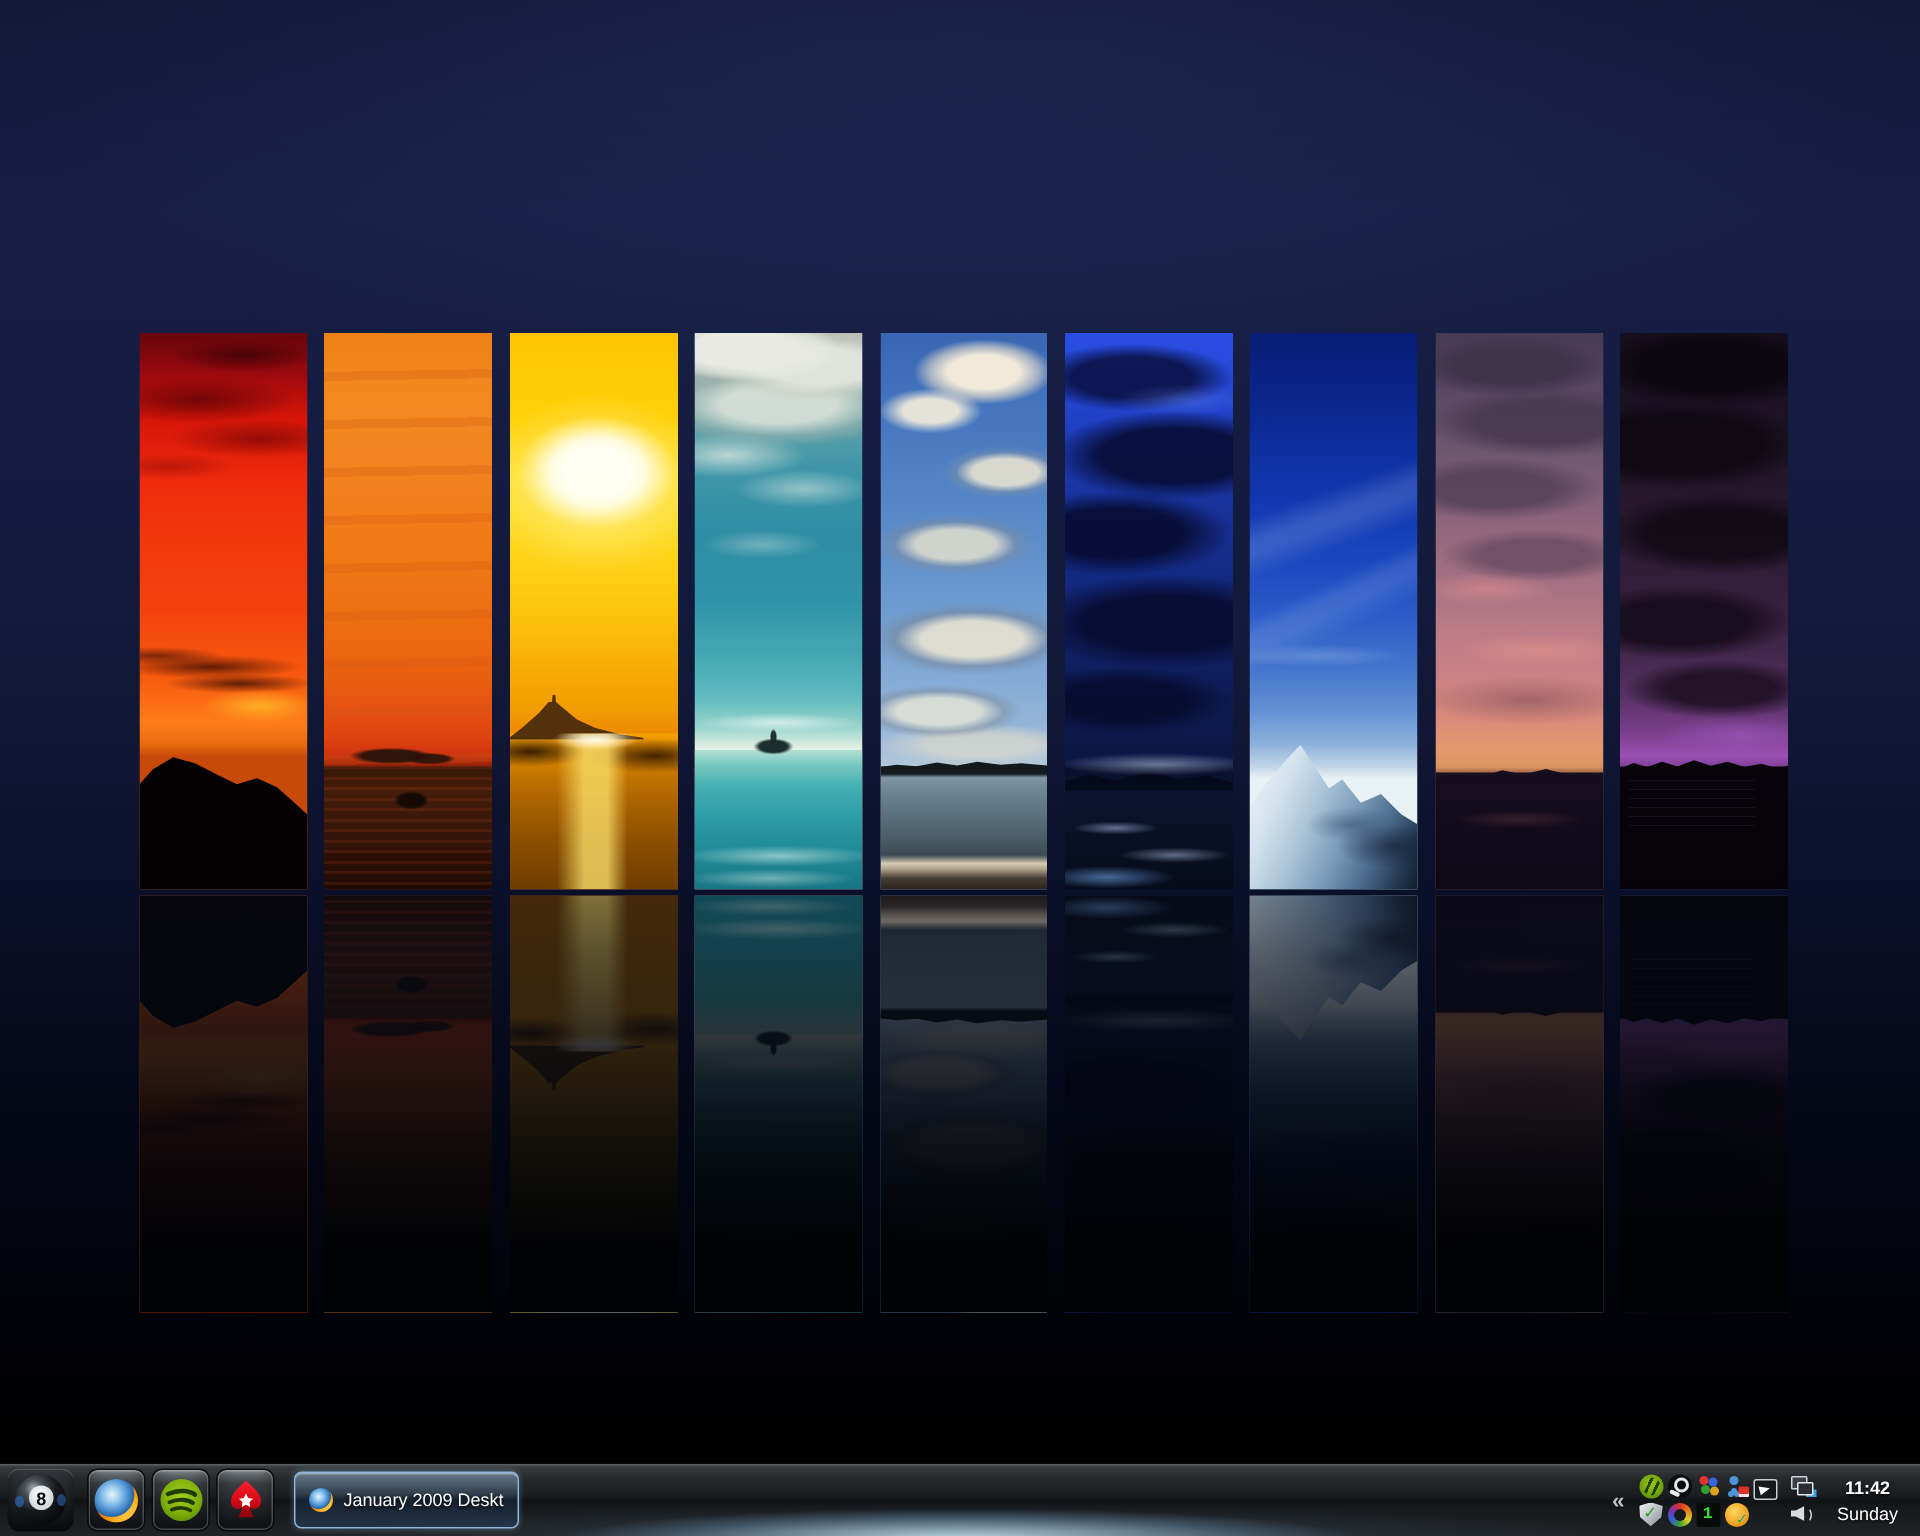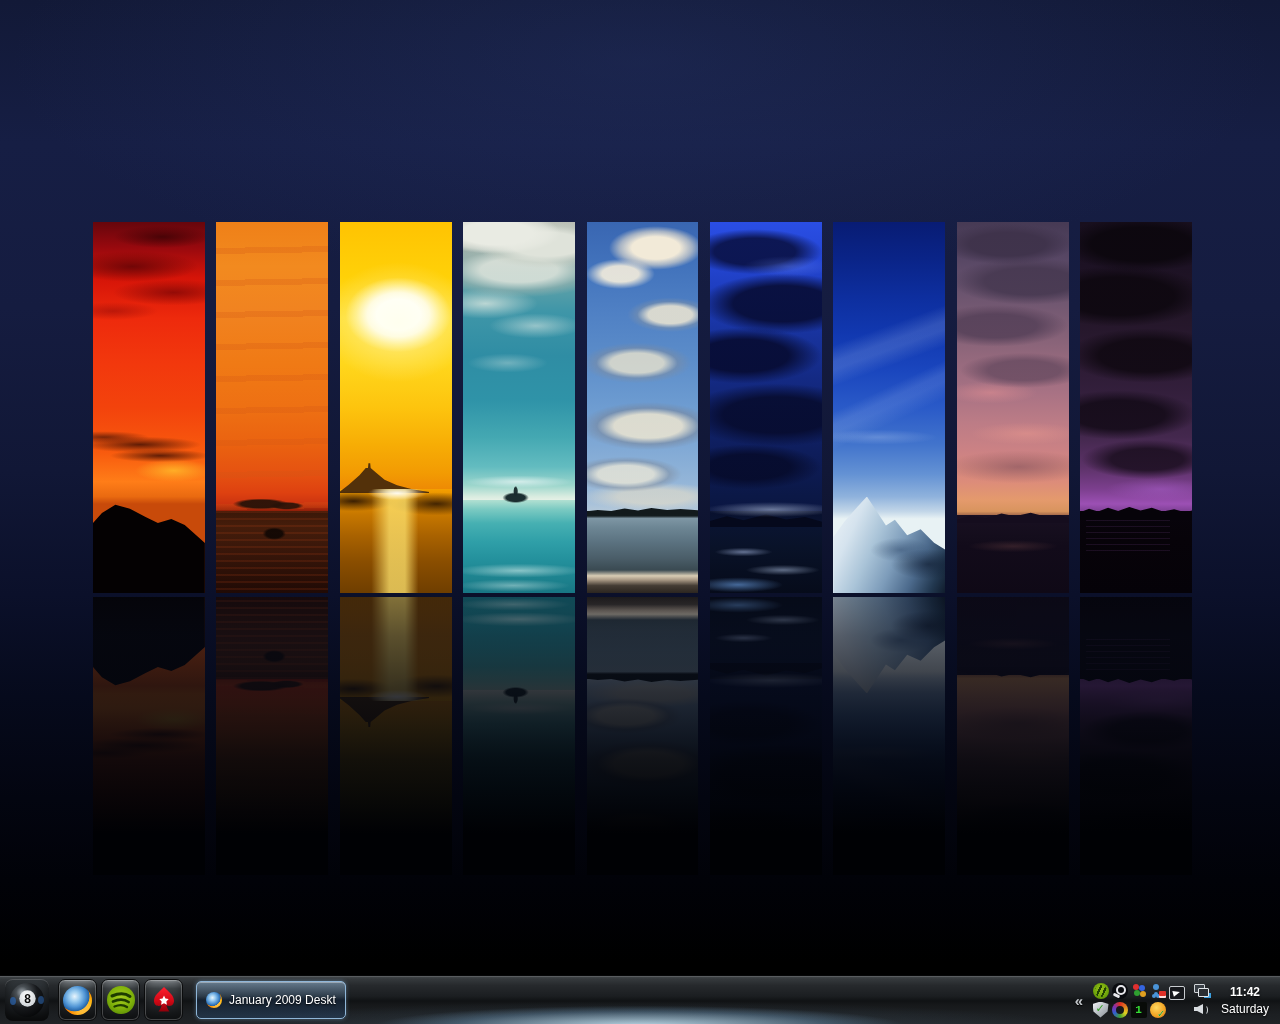--- a/index.html
+++ b/index.html
@@ -416,18 +416,18 @@
           <div class="ti ti-wheel"></div>
           <div class="ti ti-digit">1</div>
           <div class="ti ti-update"></div>
         </div>
       <div class="netvol">
         <div class="ti ti-net"></div>
         <div class="ti ti-vol"></div>
       </div>
       <div class="clock">
         <span class="time">11:42</span>
-        <span class="day">Saturday</span>
+        <span class="day">Sunday</span>
       </div>
     </div>
 
   </div>
 </div>
 
 </body></html>

